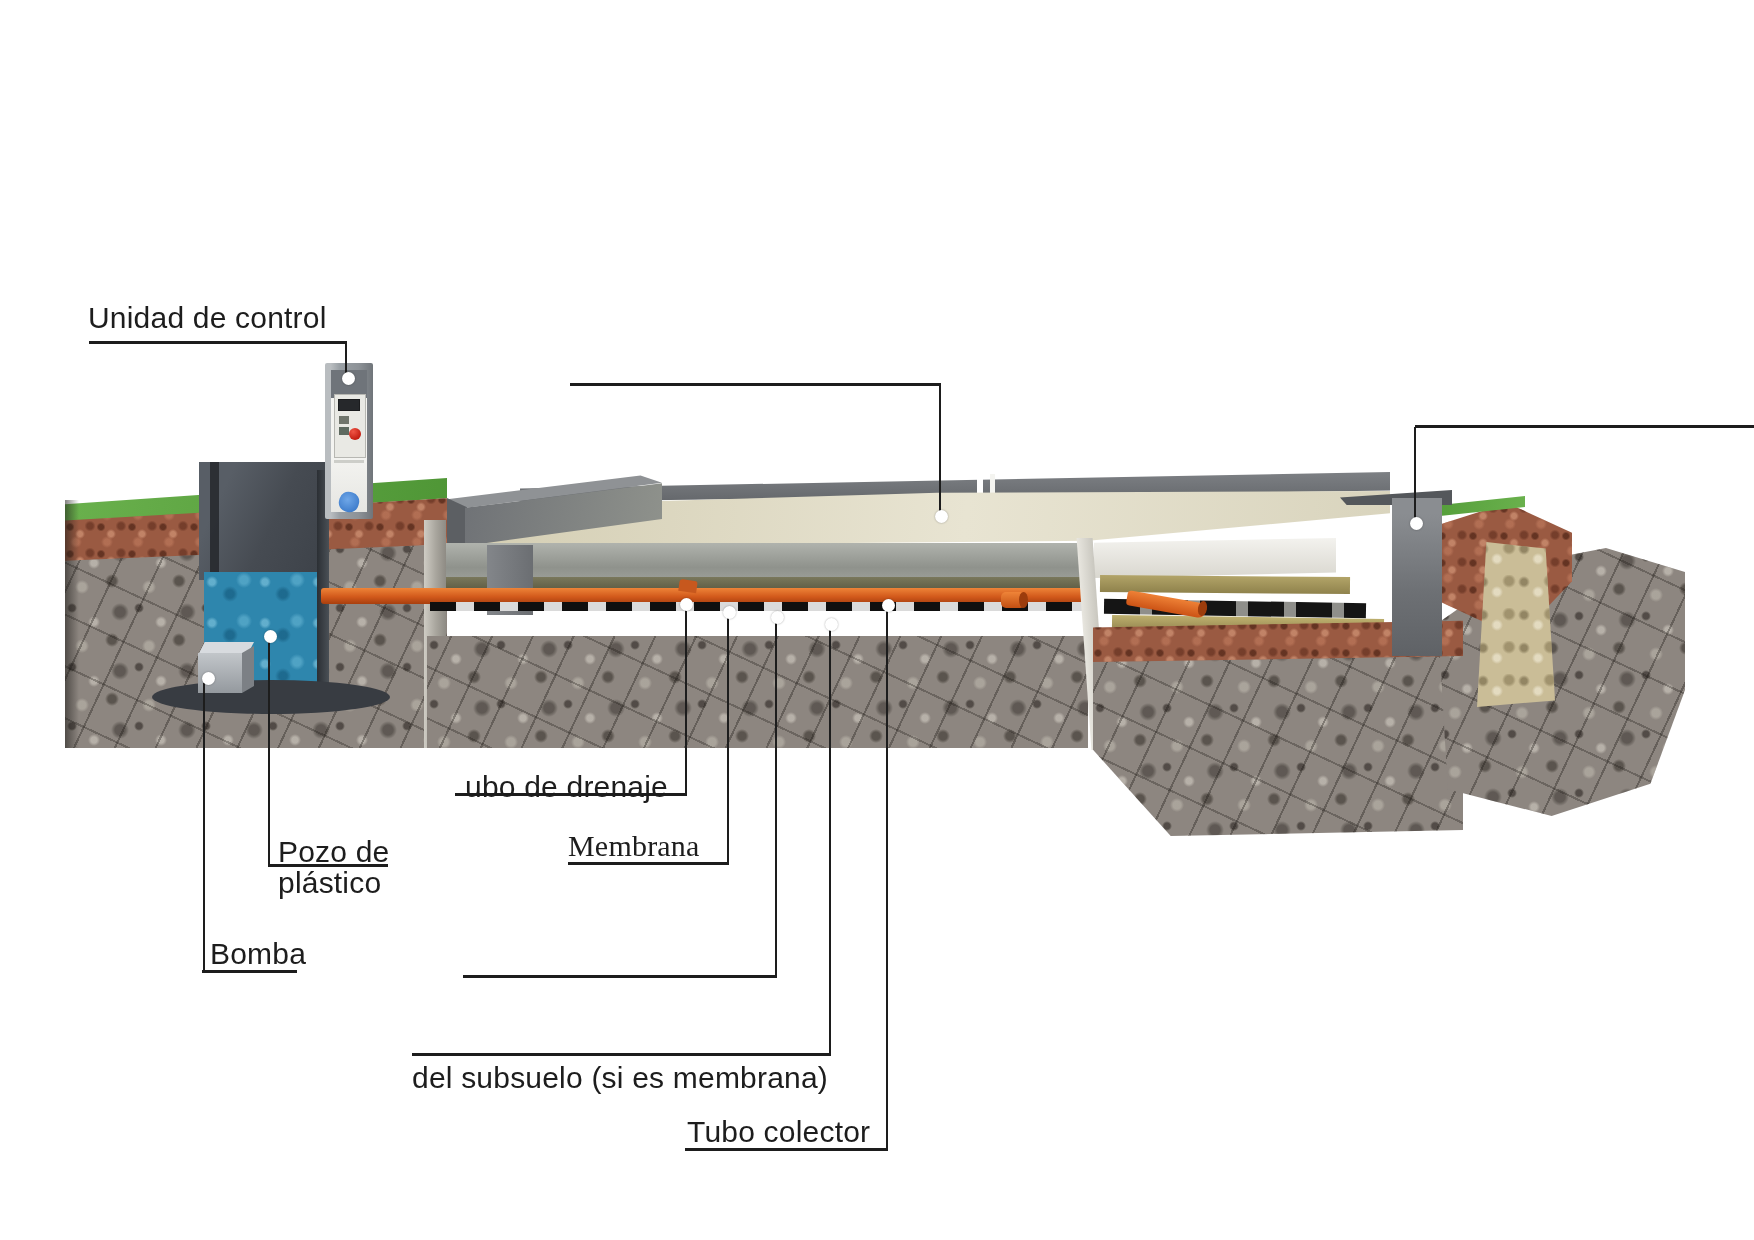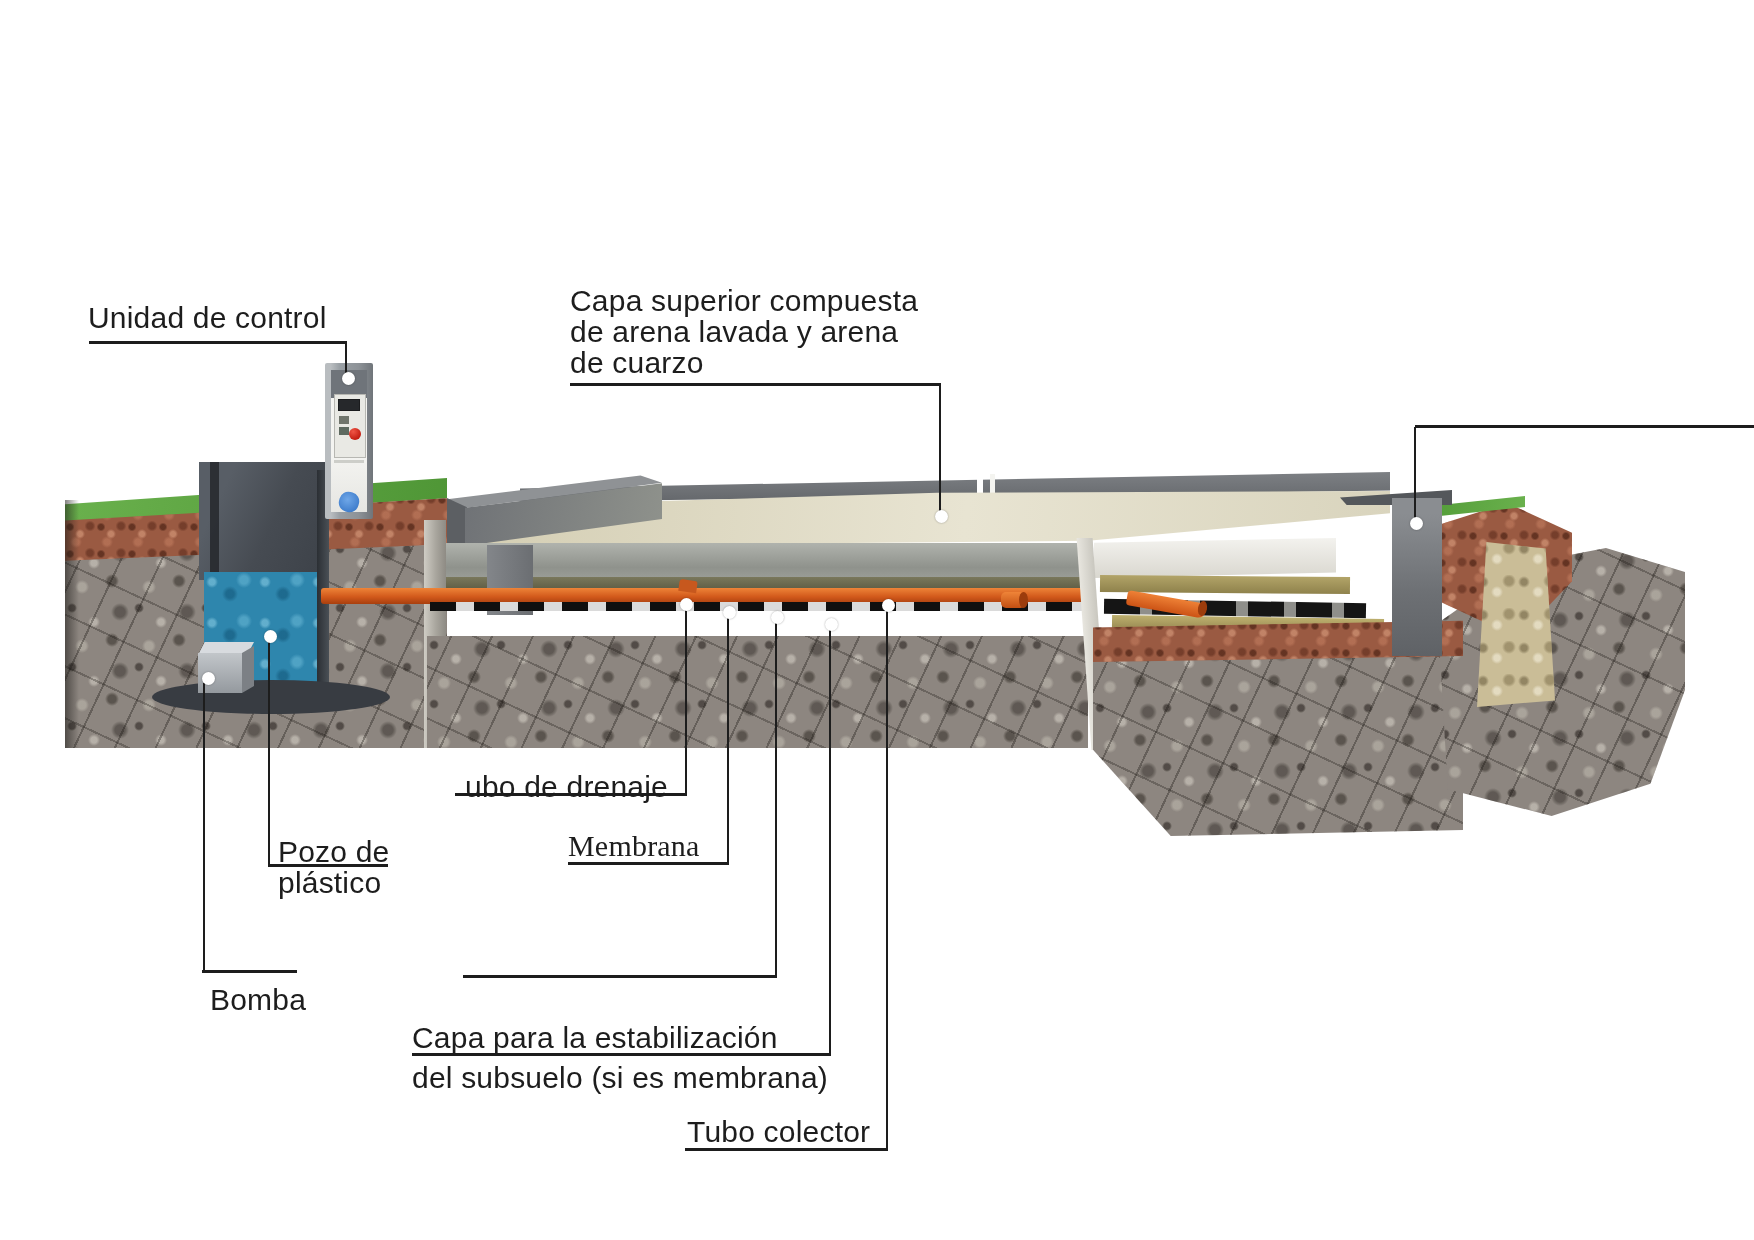--- a/index.html
+++ b/index.html
@@ -177,21 +177,21 @@
   #d-membrana{left:723px;top:606px;}#d-protectora{left:771px;top:611px;}
   #d-estab{left:825px;top:618px;}   #d-colector{left:882px;top:599px;}
   #d-pozo{left:264px;top:630px;}    #d-bomba{left:202px;top:672px;}
   
   #lbl-unidad{left:88px;top:302px;}
   #lbl-capasup{left:570px;top:285px;}
   #lbl-borde{left:1417px;top:287px;}
   #lbl-tubodren{left:465px;top:756px;margin-top:15px;}
   #lbl-pozo{left:278px;top:800px;margin-top:36px;}
   #lbl-membrana{left:568px;top:830px;font-family:Liberation Serif, serif;}
-  #lbl-bomba{left:210px;top:984px;}
+  #lbl-bomba{left:210px;top:938px;}
   #lbl-protectora{left:465px;top:912px;}
   #lbl-estab1{left:412px;top:1022px;}
   #lbl-estab2{left:412px;top:1062px;}
   #lbl-colector{left:687px;top:1116px;}
 </style>
 </head>
 <body>
 
 <div id="stage">
 
@@ -281,25 +281,21 @@
   <div class="dot" id="d-borde"></div>
   <div class="dot" id="d-tubodren"></div>
   <div class="dot" id="d-membrana"></div>
   <div class="dot" id="d-protectora"></div>
   <div class="dot" id="d-estab"></div>
   <div class="dot" id="d-colector"></div>
   <div class="dot" id="d-pozo"></div>
   <div class="dot" id="d-bomba"></div>
 
   <div class="lbl" id="lbl-unidad">Unidad de control</div>
-  <div class="lbl" id="lbl-capasup">Capa superior compuesta
-de arena lavada y arena
-de cuarzo</div>
   <div class="lbl" id="lbl-tubodren">ubo de drenaje</div>
   <div class="lbl" id="lbl-pozo">Pozo de
 plástico</div>
   <div class="lbl" id="lbl-membrana">Membrana</div>
   <div class="lbl" id="lbl-bomba">Bomba</div>
-  <div class="lbl" id="lbl-estab1">Capa para la estabilización</div>
   <div class="lbl" id="lbl-estab2">del subsuelo (si es membrana)</div>
   <div class="lbl" id="lbl-colector">Tubo colector</div>
 
 </div>
 
 </body></html>

